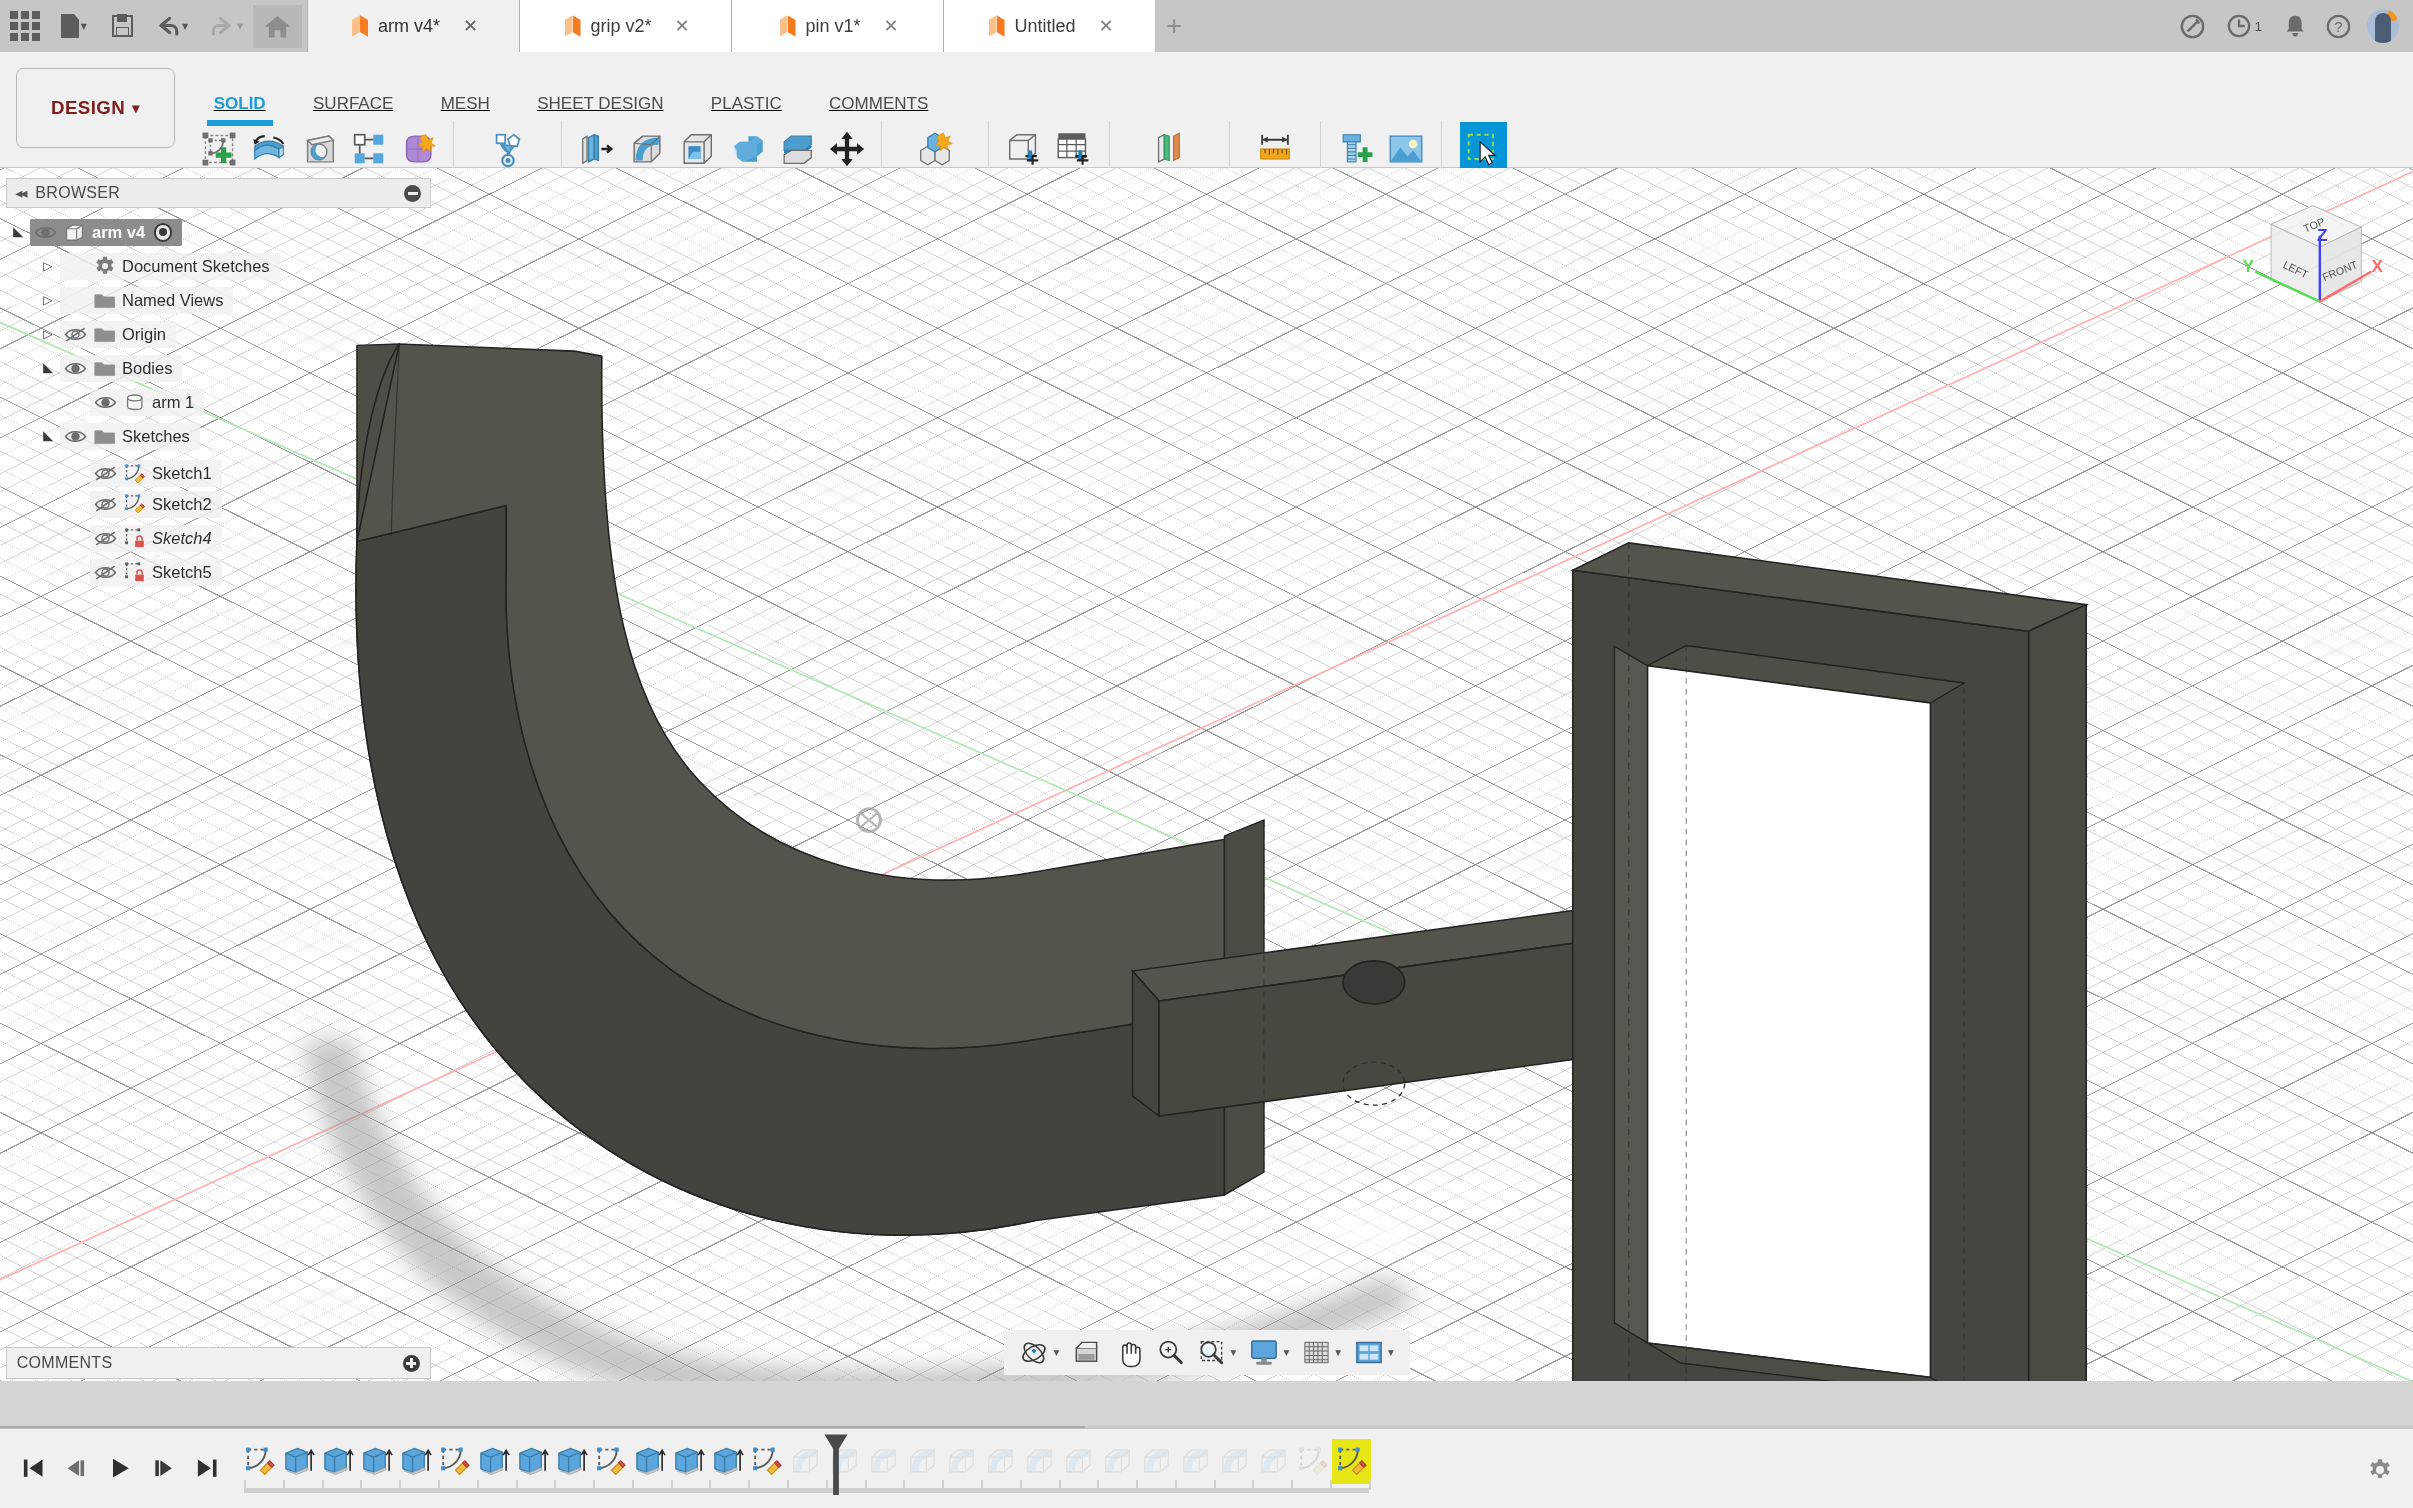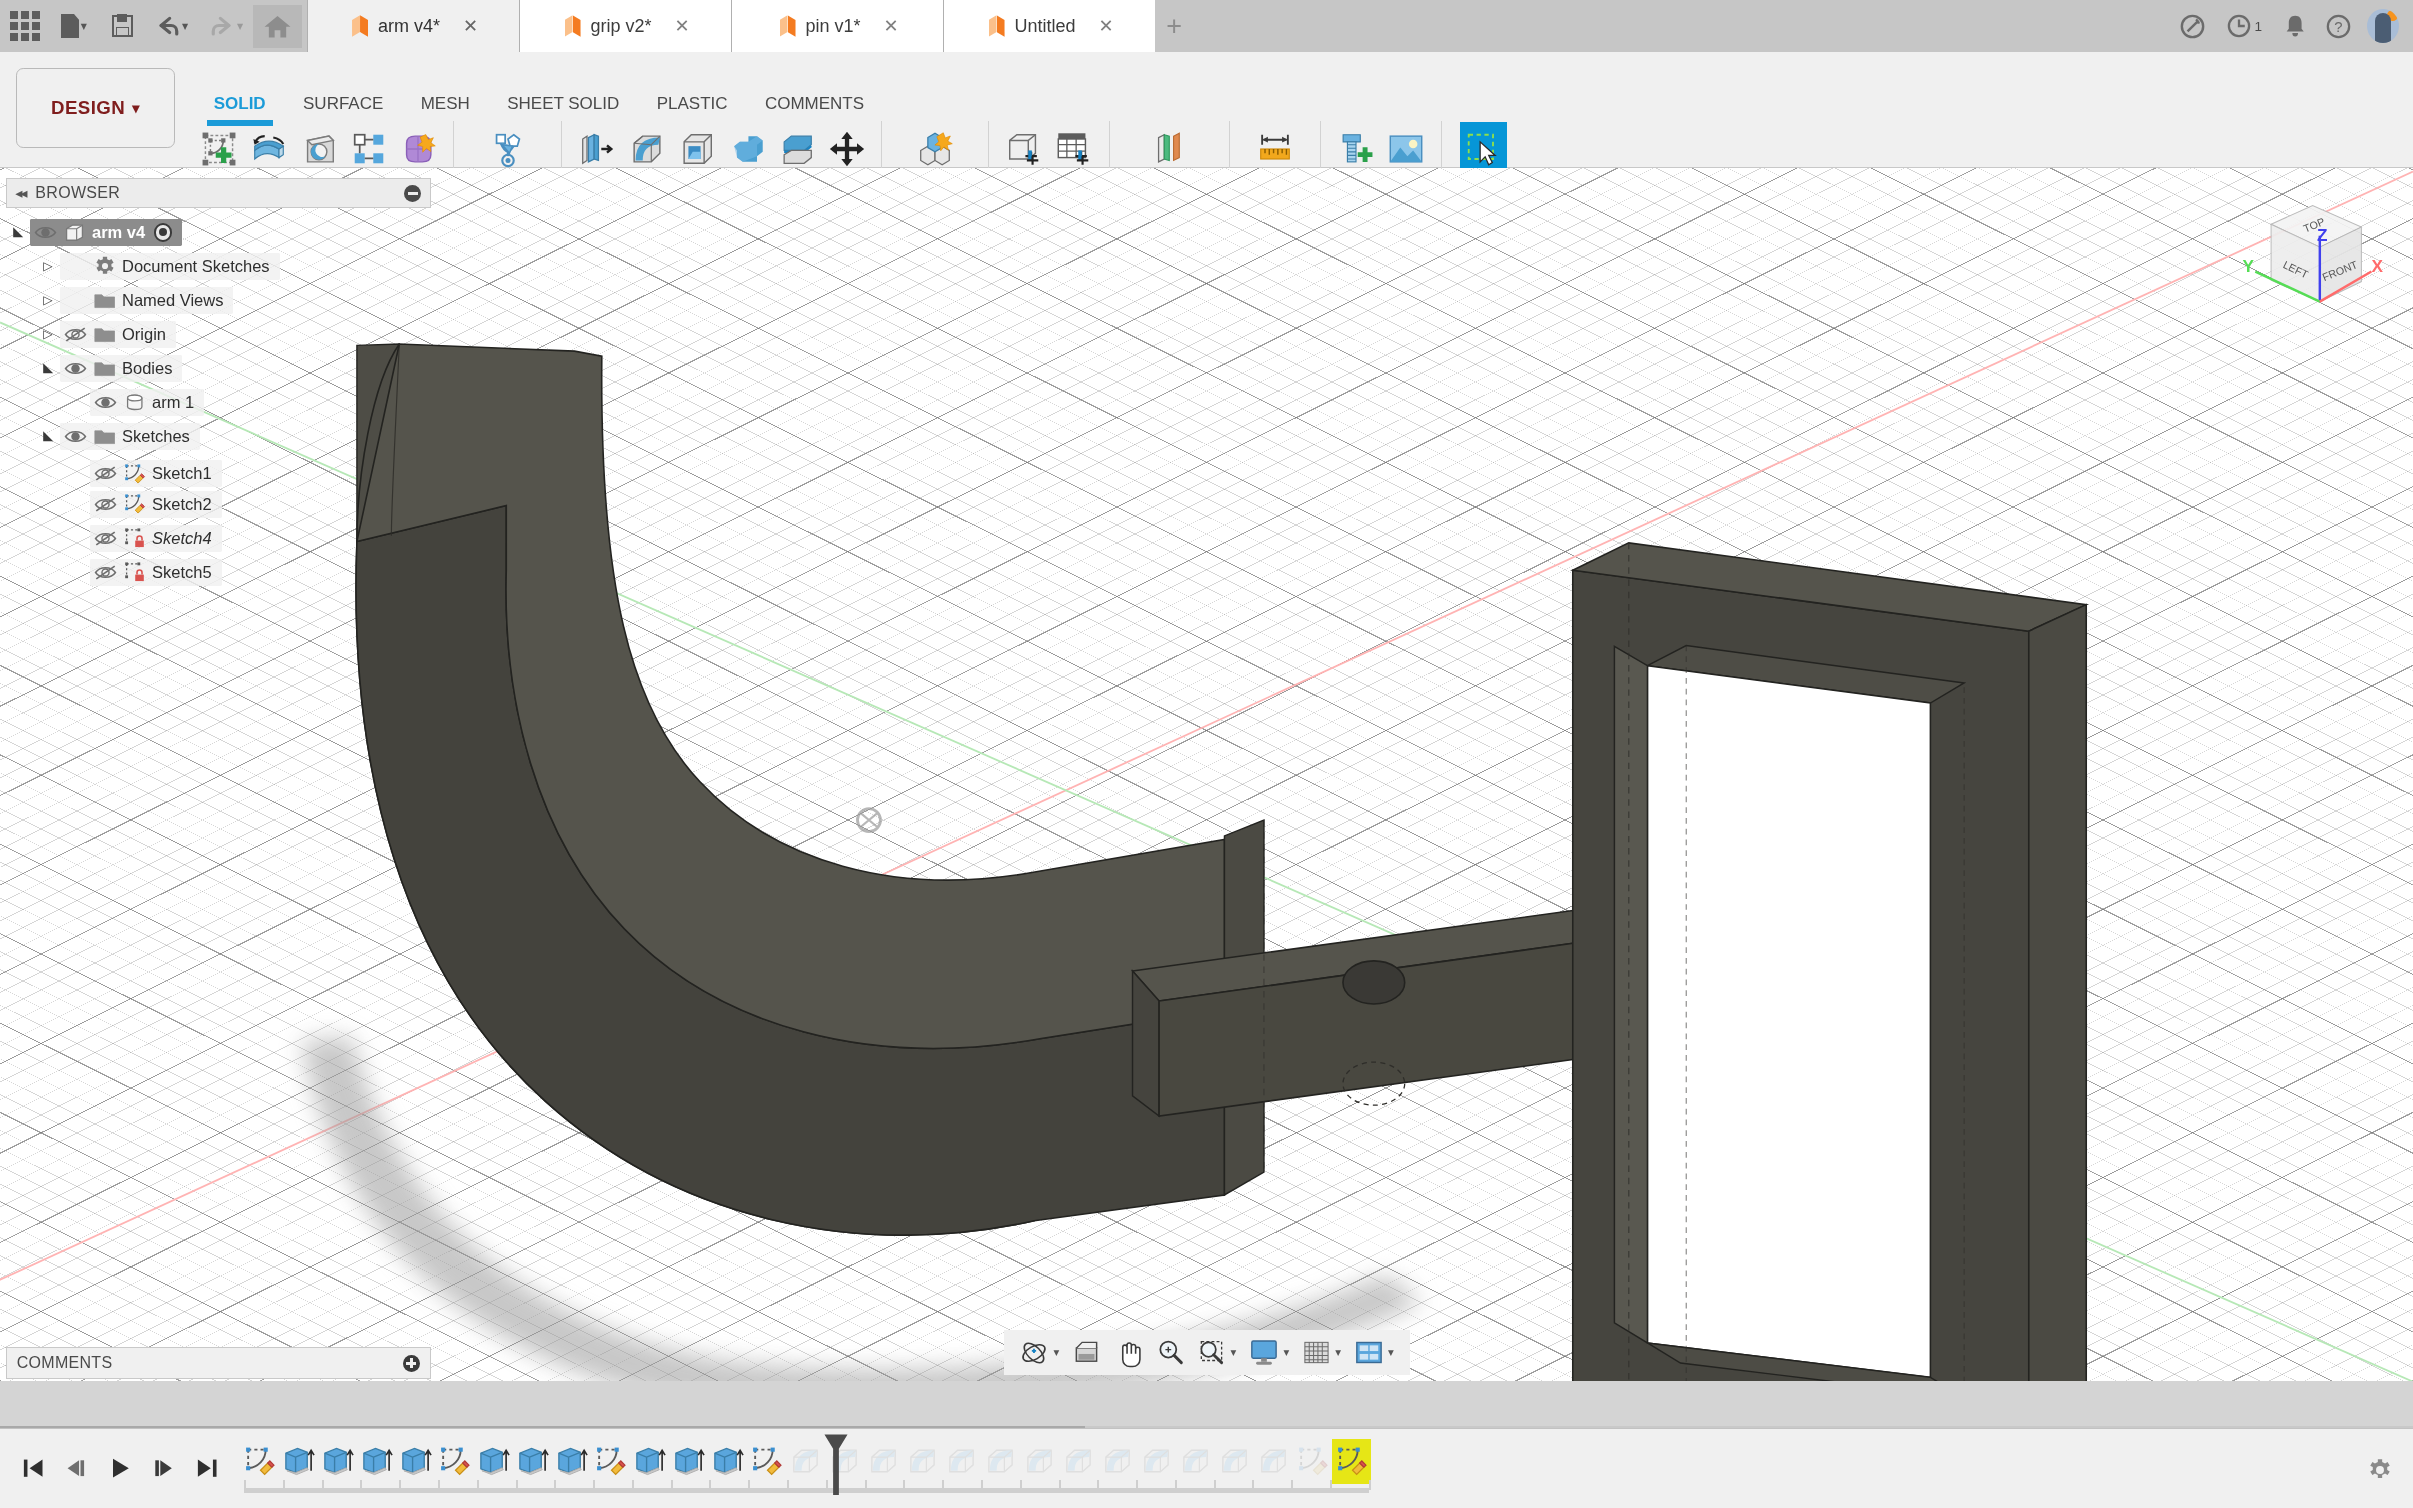--- a/index.html
+++ b/index.html
@@ -73,21 +73,21 @@
   #ribbon {
     position: absolute; left: 0; top: 52px; width: 2413px; height: 116px;
     background: #f0f0f0; border-bottom: 0.7px solid #c8c8c8;
   }
   #designbtn {
     position: absolute; left: 16px; top: 16px; width: 159px; height: 80px;
     border: 0.7px solid #b9b9b9; border-radius: 7.2px; background: #f0f0f0;
     display: flex; align-items: center; justify-content: center; gap: 5.7px;
   }
   #designbtn span { font-size: 18.7px; font-weight: bold; color: #7f1d1d; letter-spacing: 0.4px;}
-  #ribtabs { position: absolute; left: 195px; top: 42px; display: flex; gap: 0; }
+  #ribtabs { position: absolute; left: 195px; top: 42px; display: flex; gap: 10px; text-decoration: underline; }
   .ribtab { font-size: 17px; color: #4a4a4a; padding: 0 18.7px; position: relative; white-space: nowrap;}
   .ribtab.active { color: #1b9bd8; font-weight: bold; }
   .ribtab.active::after {
     content:""; position:absolute; left: 11.5px; right: 11.5px; bottom: -12.2px; height: 6.5px; background:#1b9bd8;
   }
   #ribpanels { position: absolute; left: 184px; top: 69px; right: 0; height: 89px; display: flex; align-items: flex-start; }
   .panel { display: flex; flex-direction: column; align-items: center; padding: 0 5.7px; position: relative; }
   .panel + .panel { border-left: 0.7px solid #d2d2d2; }
   .panel-row { display: flex; align-items: flex-start; gap: 2.9px; height: 56px; padding: 1.4px 5.7px 0 5.7px;}
   .panel-label { font-size: 15px; color: #3c3c3c; letter-spacing: 0.2px; display:flex; align-items:center; gap:4.3px; margin-top: -2.9px;}
@@ -278,21 +278,21 @@
 
     <div id="designbtn">
       <span>DESIGN</span>
       <span class="caret" style="font-size:14.4px">▾</span>
     </div>
 
     <div id="ribtabs">
       <div class="ribtab active">SOLID</div>
       <div class="ribtab">SURFACE</div>
       <div class="ribtab">MESH</div>
-      <div class="ribtab">SHEET SOLID</div>
+      <div class="ribtab">SHEET DESIGN</div>
       <div class="ribtab">PLASTIC</div>
       <div class="ribtab">COMMENTS</div>
     </div>
 
     <div id="ribpanels">
 
       <div class="panel">
         <div class="panel-row">
           <div class="tool">
             <svg width="40" height="40" viewBox="0 0 56 56">

